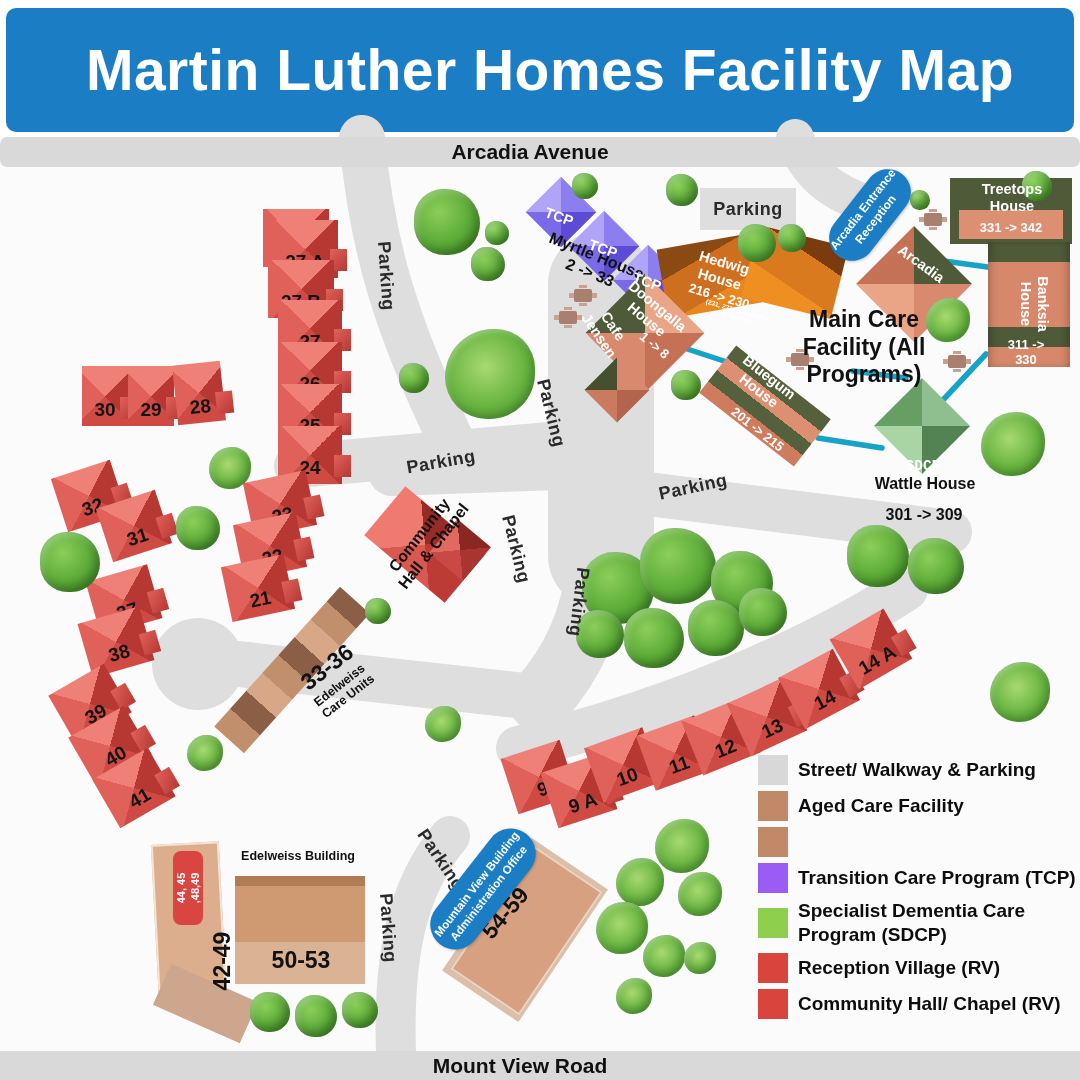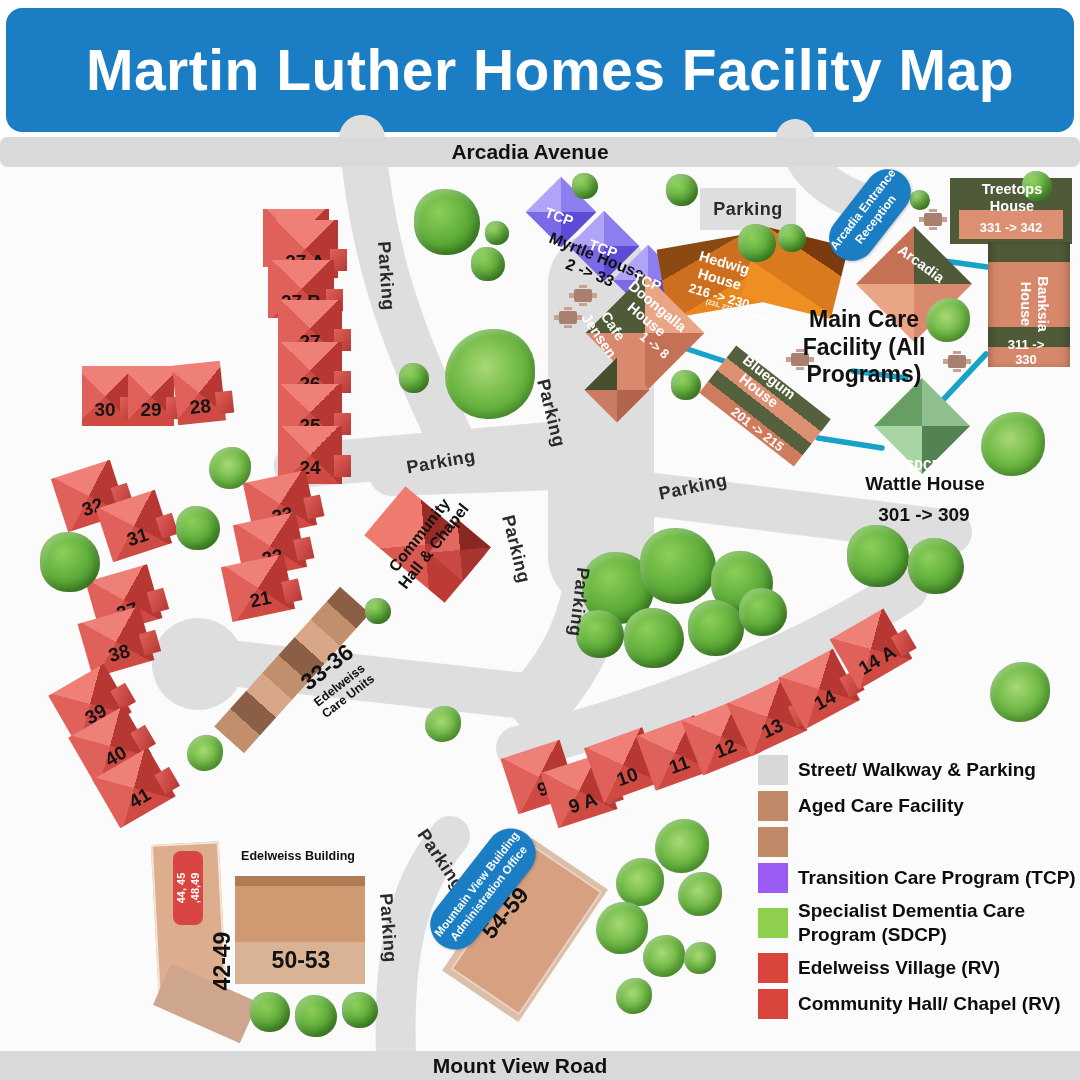--- a/index.html
+++ b/index.html
@@ -1,20 +1,20 @@
 <!DOCTYPE html>
 <html><head>
 <meta charset="utf-8">
 <style>
   html,body{margin:0;padding:0;}
   body{width:1080px;height:1080px;position:relative;overflow:hidden;background:#ffffff;
        font-family:"Liberation Sans", sans-serif;}
   
   .banner{position:absolute;left:6px;right:6px;top:8px;height:124px;background:#1b7ec5;
-          border-radius:16px;display:flex;align-items:center;justify-content:center;padding-left:20px;}
+          border-radius:10px;display:flex;align-items:center;justify-content:center;padding-left:20px;}
   .banner h1{margin:0;color:#fff;font-size:57px;font-weight:800;letter-spacing:.5px;}
   
   .street{position:absolute;left:0;right:0;background:#d9d9d9;z-index:5;}
   .street.top{top:137px;height:30px;border-radius:7px;}
   .street.bottom{top:1051px;height:29px;}
   .street .street-name{position:absolute;font-weight:800;font-size:21px;color:#111;
           transform:translate(-50%,-50%);top:50%;}
   
   #map{position:absolute;left:0;top:167px;right:0;height:884px;background:#fbfbfc;}
   #map svg{position:absolute;left:0;top:-167px;width:1080px;height:1080px;z-index:0;}
@@ -56,21 +56,21 @@
           border-radius:55% 45% 52% 48%;}
   
   .picnic{position:absolute;width:18px;height:13px;background:#a97f6f;border-radius:2px;z-index:3;
           box-shadow:-9px 0 0 -4px #c9a193, 9px 0 0 -4px #c9a193, 0 -9px 0 -5px #c9a193, 0 9px 0 -5px #c9a193;}
   
   .lbl{position:absolute;z-index:6;white-space:pre-line;text-align:center;line-height:1.15;}
   .park{font-size:18px;font-weight:600;color:#2a2a2a;letter-spacing:.5px;white-space:nowrap;}
   .blk-xl{font-size:23px;font-weight:800;color:#111;line-height:1.2;}
   .blk-lg{font-size:23px;font-weight:800;color:#111;}
   .blk-md{font-size:16px;font-weight:800;color:#111;}
-  .blk-sm{font-size:19px;font-weight:800;color:#111;}
+  .blk-sm{font-size:16px;font-weight:800;color:#111;}
   .blk-xs{font-size:12.5px;font-weight:700;color:#111;}
   .wht-md{font-size:14.5px;font-weight:800;color:#fff;}
   .wht-sm{font-size:13px;font-weight:700;color:#fff;}
   .wht-xs{font-size:11px;font-weight:700;color:#fff;line-height:1.3;}
   .wht-tiny{font-size:6.5px;font-weight:700;color:#fff;}
   
   .pill{position:absolute;background:#1b7ec5;color:#fff;border-radius:999px;z-index:7;
         display:flex;align-items:center;justify-content:center;text-align:center;
         font-weight:800;white-space:pre-line;line-height:1.3;box-shadow:0 1px 3px rgba(0,0,0,.25);}
   
@@ -339,19 +339,19 @@
       <div class="legend-swatch" style="background: rgb(154, 92, 245);"></div>
       <div class="legend-label">Transition Care Program (TCP)</div>
     </div>
     <div class="legend-row">
       <div class="legend-swatch" style="background: rgb(142, 208, 77);"></div>
       <div class="legend-label">Specialist Dementia Care
 Program (SDCP)</div>
     </div>
     <div class="legend-row">
       <div class="legend-swatch" style="background: rgb(217, 69, 60);"></div>
-      <div class="legend-label">Edelweiss Village (RV)</div>
+      <div class="legend-label">Reception Village (RV)</div>
     </div>
     <div class="legend-row">
       <div class="legend-swatch" style="background: rgb(217, 69, 60);"></div>
       <div class="legend-label">Community Hall/ Chapel (RV)</div>
     </div>
   </div>
 
 </body></html>

